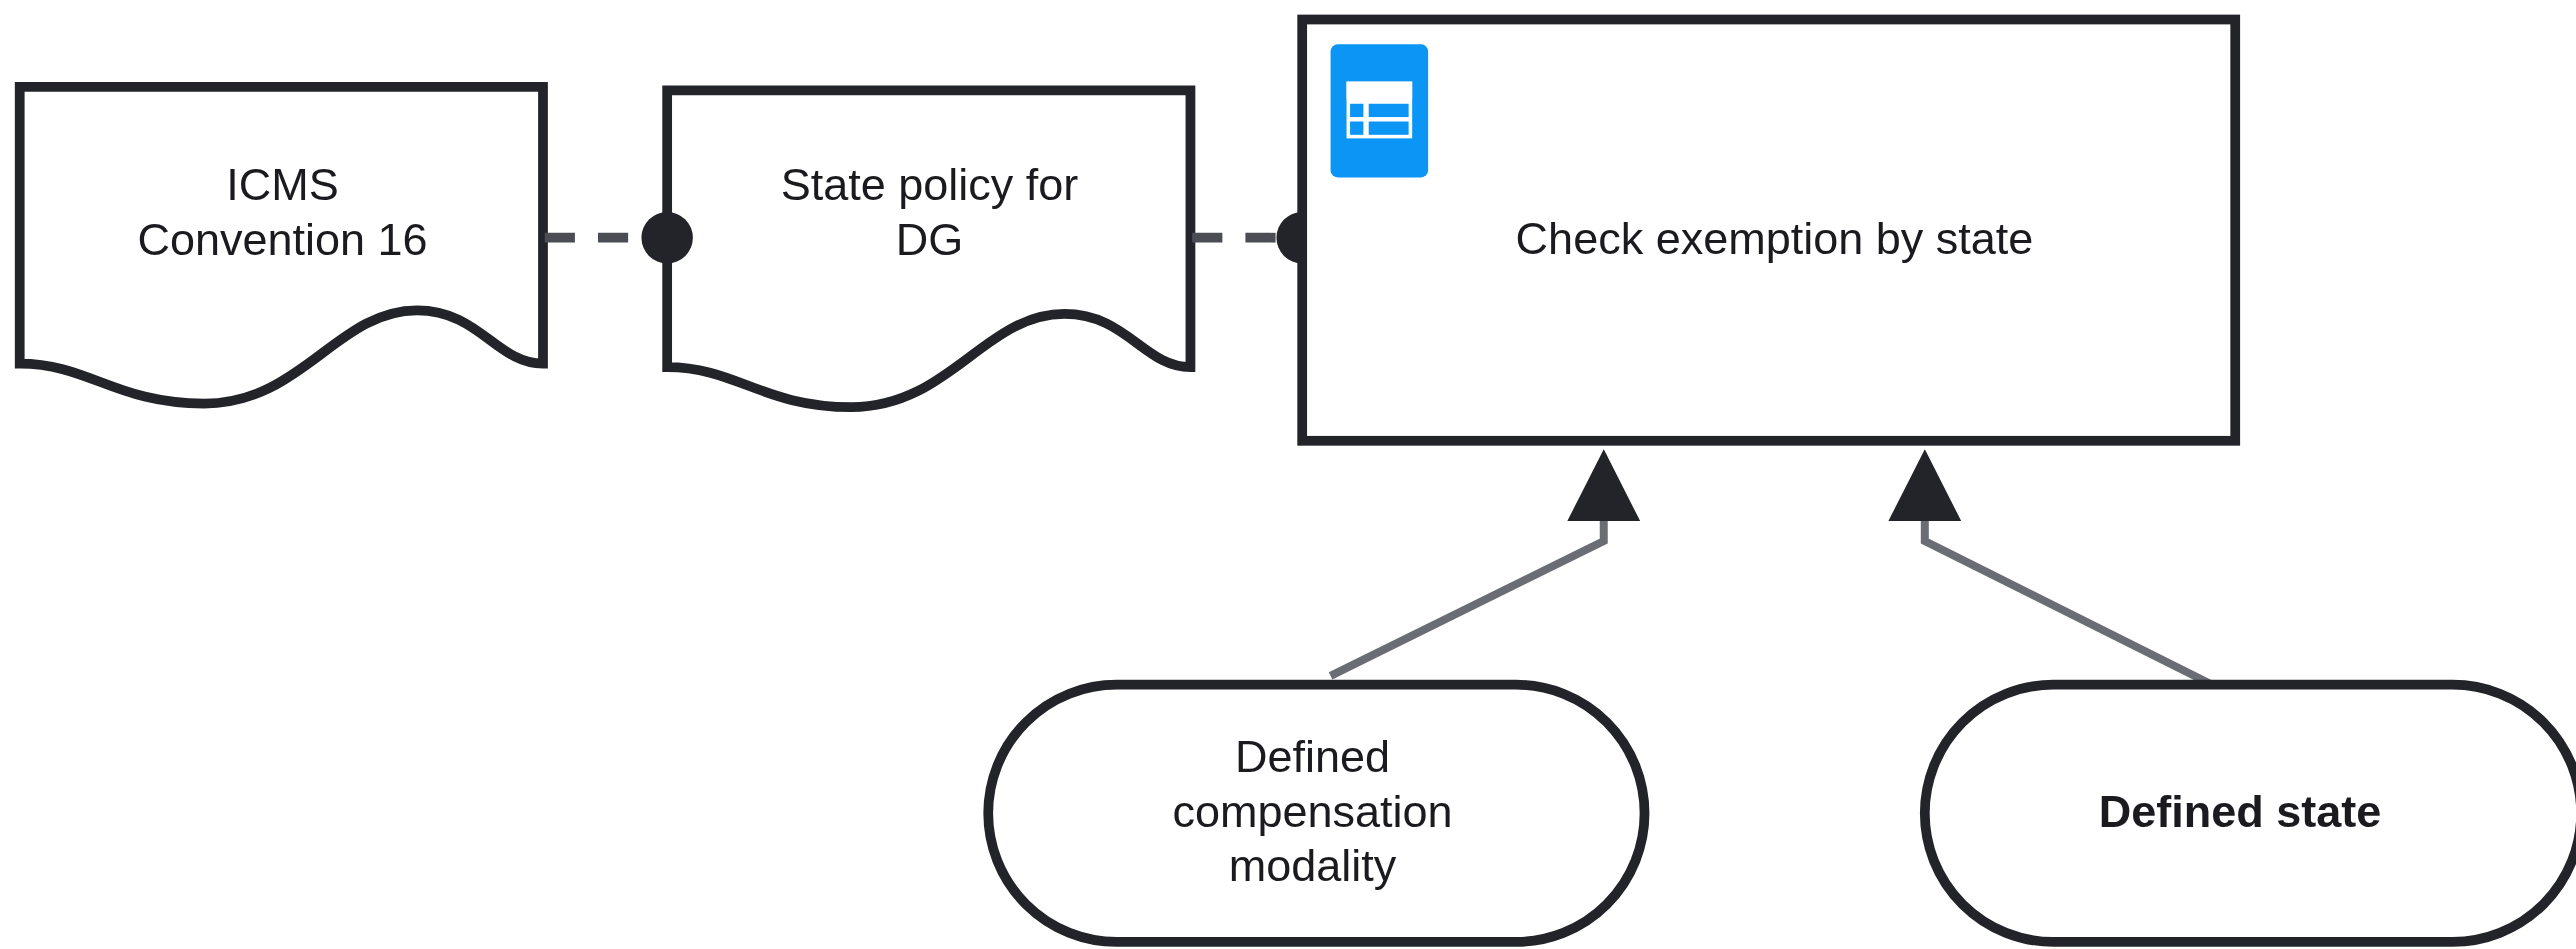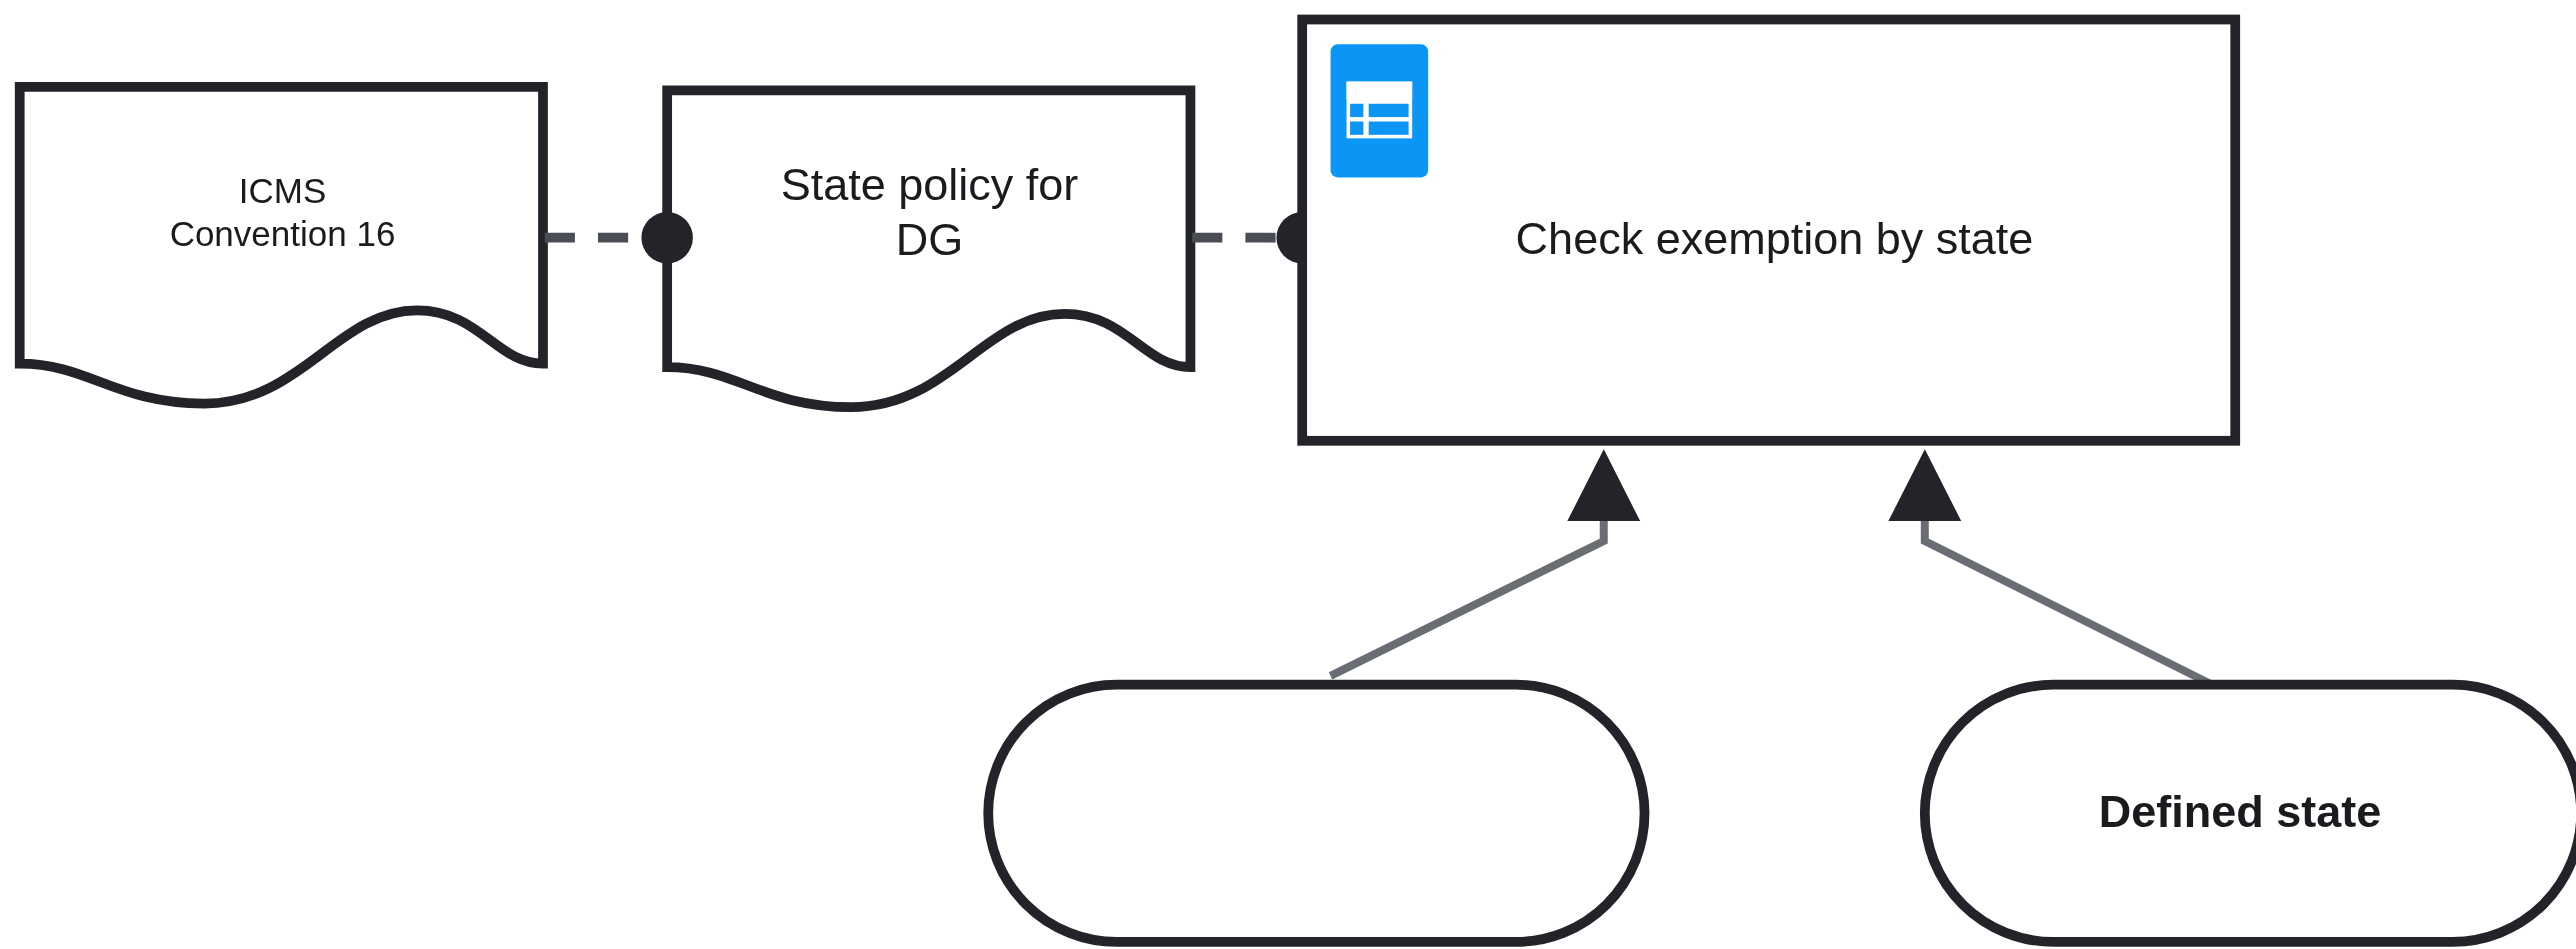--- a/index.html
+++ b/index.html
@@ -33,21 +33,21 @@
     text-align: center;
     color: #1b1b1f;
     font-family: "Liberation Sans", sans-serif;
     line-height: 1.22;
     white-space: pre-line;
     pointer-events: none;
     user-select: none;
   }
   .lbl-doc1 {
     left: 18px;  top: 124px;  width: 529px; height: 177px;
-    font-size: 35px;
+    font-size: 45px;
   }
   .lbl-doc2 {
     left: 665px; top: 124px;  width: 529px; height: 177px;
     font-size: 45px;
   }
   .lbl-task {
     left: 1331px; top: 177px; width: 887px; height: 124px;
     font-size: 45px;
   }
   .lbl-round1 {
@@ -126,17 +126,20 @@
   </svg>
 
   <div class="node-label lbl-doc1">ICMS
 Convention 16</div>
 
   <div class="node-label lbl-doc2">State policy for
 DG</div>
 
   <div class="node-label lbl-task">Check exemption by state</div>
 
+  <div class="node-label lbl-round1">Defined
+compensation
+modality</div>
 
   <div class="node-label lbl-round2">Defined state</div>
 
 </div>
 
 
 </body></html>

